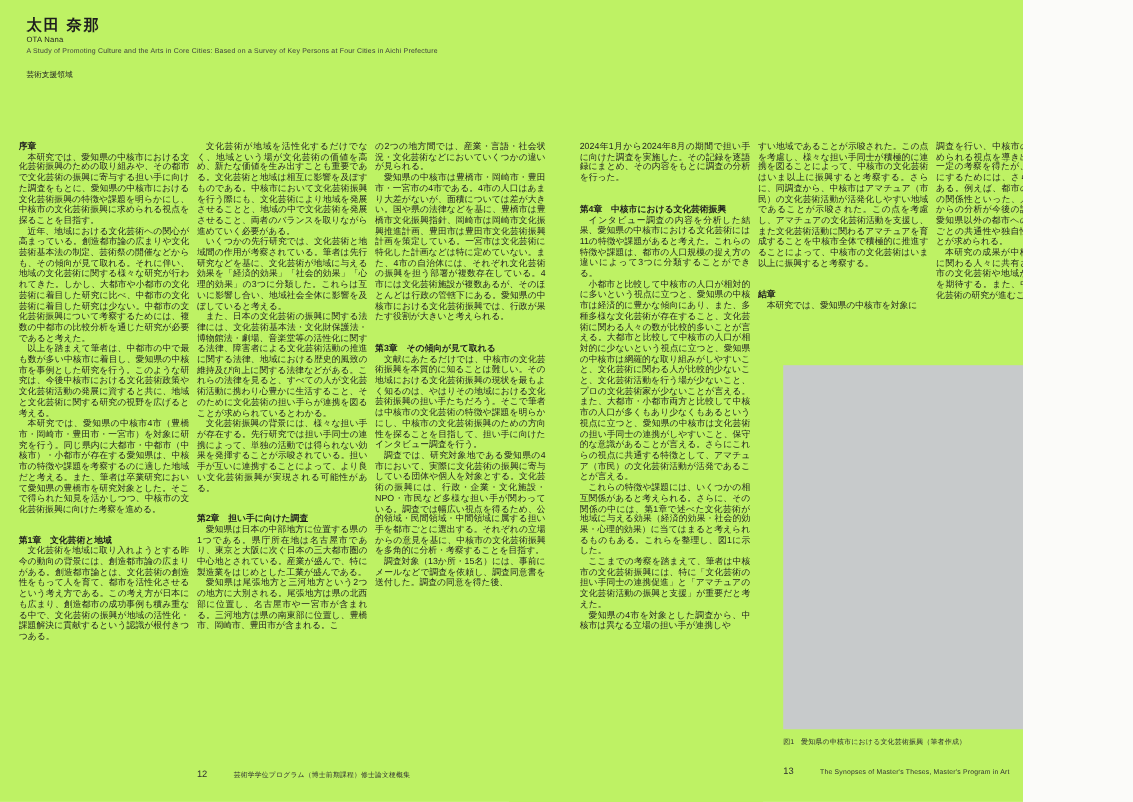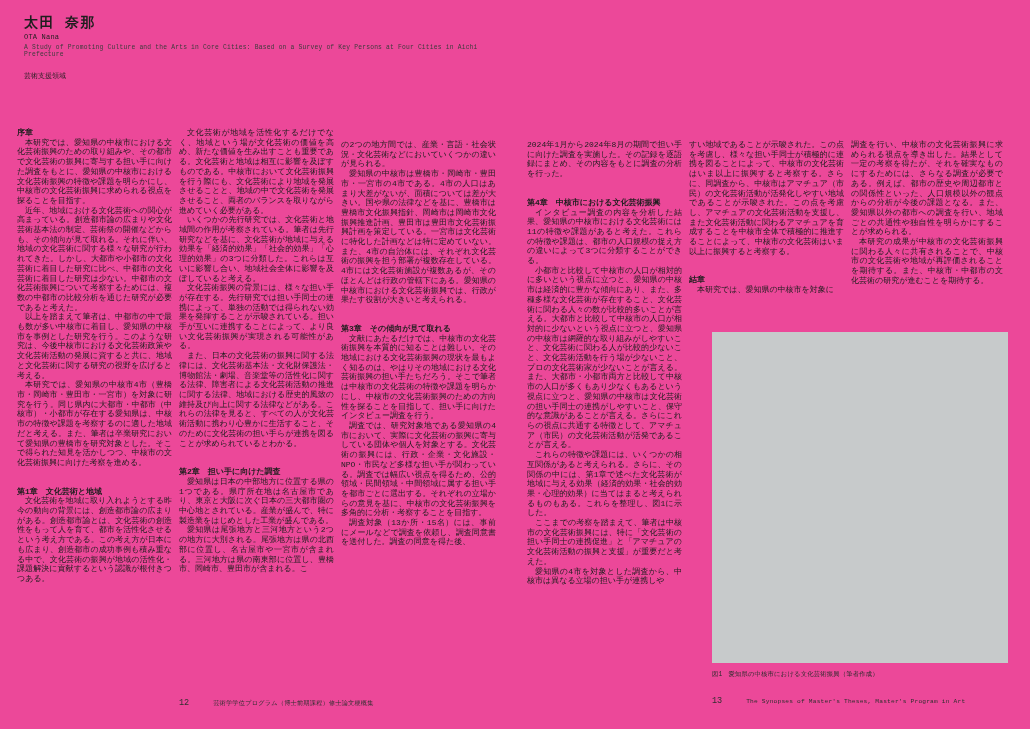--- a/index.html
+++ b/index.html
@@ -1,34 +1,34 @@
 <!DOCTYPE html>
 <html lang="ja"><head>
 <meta charset="utf-8">
 <style>
   html,body{margin:0;padding:0;background:#fbfbf9;}
   .spread{
-    position:relative;width:1030px;height:729px;background:#ec4899;
-    font-family:Liberation Mono, monospace;color:#1e1e1e;
+    position:relative;width:930px;height:729px;background:#bef264;
+    font-family:Liberation Sans, sans-serif;color:#1e1e1e;
     overflow:hidden;
   }
   
   .hdr{position:absolute;left:24px;top:14px;width:470px;}
   .author-ja{font-size:14px;font-weight:bold;letter-spacing:1.5px;}
   .author-en{font-size:7px;margin-top:1px;letter-spacing:0.2px;}
   .title-ja{font-size:10px;font-weight:bold;margin-top:13px;letter-spacing:0.3px;}
   .title-en{font-size:6.3px;margin-top:3px;color:#3c3c3c;letter-spacing:0.2px;}
   .field{font-size:7px;margin-top:13px;}
   
   .col{
     position:absolute;top:128px;width:155px;height:562px;overflow:hidden;
     font-size:8px;line-height:9.7px;text-align:justify;text-justify:inter-character;
   }
   .col p{margin:0;text-indent:1em;}
-  .col p.cont{text-indent:0;margin-top:12px;}
+  .col p.cont{text-indent:0;}
   .col h4{margin:19px 0 0 0;font-size:8px;line-height:9.7px;font-weight:bold;}
   .col h4.first{margin-top:0;}
   #col-l1{left:17px;}
   #col-l2{left:179px;}
   #col-l3{left:341px;}
   #col-r1{left:527px;}
   #col-r2{left:689px;height:208px;}
   #col-r3{left:851px;width:152px;height:195px;}
   
   .figure-box{position:absolute;left:712px;top:332px;width:296px;height:331px;background:#c7cacb;}
@@ -59,22 +59,22 @@
     <p>近年、地域における文化芸術への関心が高まっている。創造都市論の広まりや文化芸術基本法の制定、芸術祭の開催などからも、その傾向が見て取れる。それに伴い、地域の文化芸術に関する様々な研究が行われてきた。しかし、大都市や小都市の文化芸術に着目した研究に比べ、中都市の文化芸術に着目した研究は少ない。中都市の文化芸術振興について考察するためには、複数の中都市の比較分析を通じた研究が必要であると考えた。</p>
     <p>以上を踏まえて筆者は、中都市の中で最も数が多い中核市に着目し、愛知県の中核市を事例とした研究を行う。このような研究は、今後中核市における文化芸術政策や文化芸術活動の発展に資すると共に、地域と文化芸術に関する研究の視野を広げると考える。</p>
     <p>本研究では、愛知県の中核市4市（豊橋市・岡崎市・豊田市・一宮市）を対象に研究を行う。同じ県内に大都市・中都市（中核市）・小都市が存在する愛知県は、中核市の特徴や課題を考察するのに適した地域だと考える。また、筆者は卒業研究において愛知県の豊橋市を研究対象とした。そこで得られた知見を活かしつつ、中核市の文化芸術振興に向けた考察を進める。</p>
     <h4>第1章　文化芸術と地域</h4>
     <p>文化芸術を地域に取り入れようとする昨今の動向の背景には、創造都市論の広まりがある。創造都市論とは、文化芸術の創造性をもって人を育て、都市を活性化させるという考え方である。この考え方が日本にも広まり、創造都市の成功事例も積み重なる中で、文化芸術の振興が地域の活性化・課題解決に貢献するという認識が根付きつつある。</p>
   </div>
 
   <div class="col" id="col-l2">
     <p>文化芸術が地域を活性化するだけでなく、地域という場が文化芸術の価値を高め、新たな価値を生み出すことも重要である。文化芸術と地域は相互に影響を及ぼすものである。中核市において文化芸術振興を行う際にも、文化芸術により地域を発展させることと、地域の中で文化芸術を発展させること、両者のバランスを取りながら進めていく必要がある。</p>
     <p>いくつかの先行研究では、文化芸術と地域間の作用が考察されている。筆者は先行研究などを基に、文化芸術が地域に与える効果を「経済的効果」「社会的効果」「心理的効果」の3つに分類した。これらは互いに影響し合い、地域社会全体に影響を及ぼしていると考える。</p>
+    <p>また、日本の文化芸術の振興に関する法律には、文化芸術基本法・文化財保護法・博物館法・劇場、音楽堂等の活性化に関する法律、障害者による文化芸術活動の推進に関する法律、地域における歴史的風致の維持及び向上に関する法律などがある。これらの法律を見ると、すべての人が文化芸術活動に携わり心豊かに生活すること、そのために文化芸術の担い手らが連携を図ることが求められているとわかる。</p>
     <p>文化芸術振興の背景には、様々な担い手が存在する。先行研究では担い手同士の連携によって、単独の活動では得られない効果を発揮することが示唆されている。担い手が互いに連携することによって、より良い文化芸術振興が実現される可能性がある。</p>
-    <p>また、日本の文化芸術の振興に関する法律には、文化芸術基本法・文化財保護法・博物館法・劇場、音楽堂等の活性化に関する法律、障害者による文化芸術活動の推進に関する法律、地域における歴史的風致の維持及び向上に関する法律などがある。これらの法律を見ると、すべての人が文化芸術活動に携わり心豊かに生活すること、そのために文化芸術の担い手らが連携を図ることが求められているとわかる。</p>
     <h4>第2章　担い手に向けた調査</h4>
     <p>愛知県は日本の中部地方に位置する県の1つである。県庁所在地は名古屋市であり、東京と大阪に次ぐ日本の三大都市圏の中心地とされている。産業が盛んで、特に製造業をはじめとした工業が盛んである。</p>
     <p>愛知県は尾張地方と三河地方という2つの地方に大別される。尾張地方は県の北西部に位置し、名古屋市や一宮市が含まれる。三河地方は県の南東部に位置し、豊橋市、岡崎市、豊田市が含まれる。こ</p>
   </div>
 
   <div class="col" id="col-l3">
     <p class="cont">の2つの地方間では、産業・言語・社会状況・文化芸術などにおいていくつかの違いが見られる。</p>
     <p>愛知県の中核市は豊橋市・岡崎市・豊田市・一宮市の4市である。4市の人口はあまり大差がないが、面積については差が大きい。国や県の法律などを基に、豊橋市は豊橋市文化振興指針、岡崎市は岡崎市文化振興推進計画、豊田市は豊田市文化芸術振興計画を策定している。一宮市は文化芸術に特化した計画などは特に定めていない。また、4市の自治体には、それぞれ文化芸術の振興を担う部署が複数存在している。4市には文化芸術施設が複数あるが、そのほとんどは行政の管轄下にある。愛知県の中核市における文化芸術振興では、行政が果たす役割が大きいと考えられる。</p>
     <h4>第3章　その傾向が見て取れる</h4>
     <p>文献にあたるだけでは、中核市の文化芸術振興を本質的に知ることは難しい。その地域における文化芸術振興の現状を最もよく知るのは、やはりその地域における文化芸術振興の担い手たちだろう。そこで筆者は中核市の文化芸術の特徴や課題を明らかにし、中核市の文化芸術振興のための方向性を探ることを目指して、担い手に向けたインタビュー調査を行う。</p>

